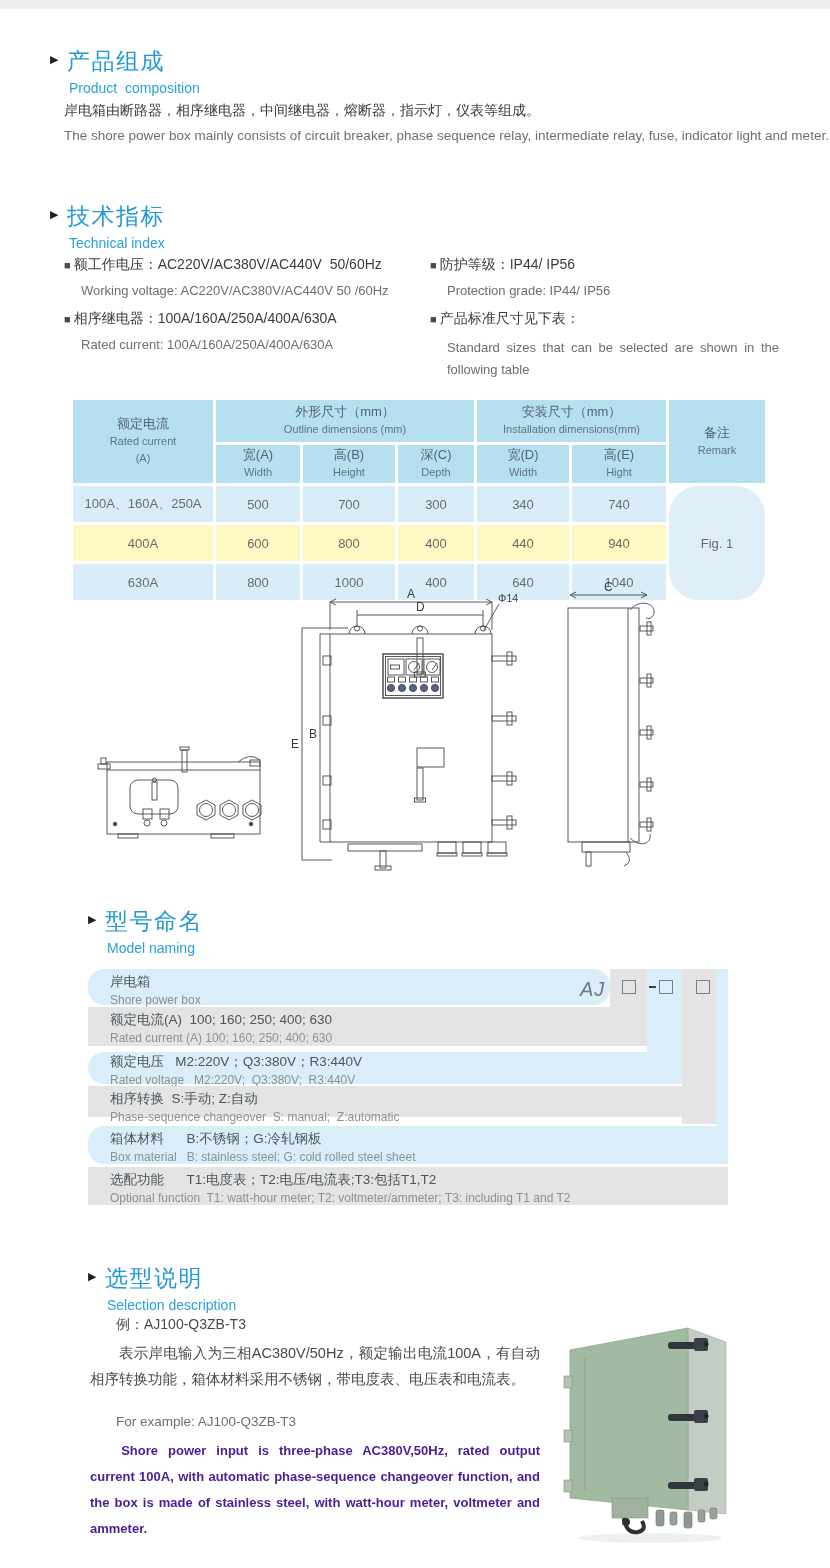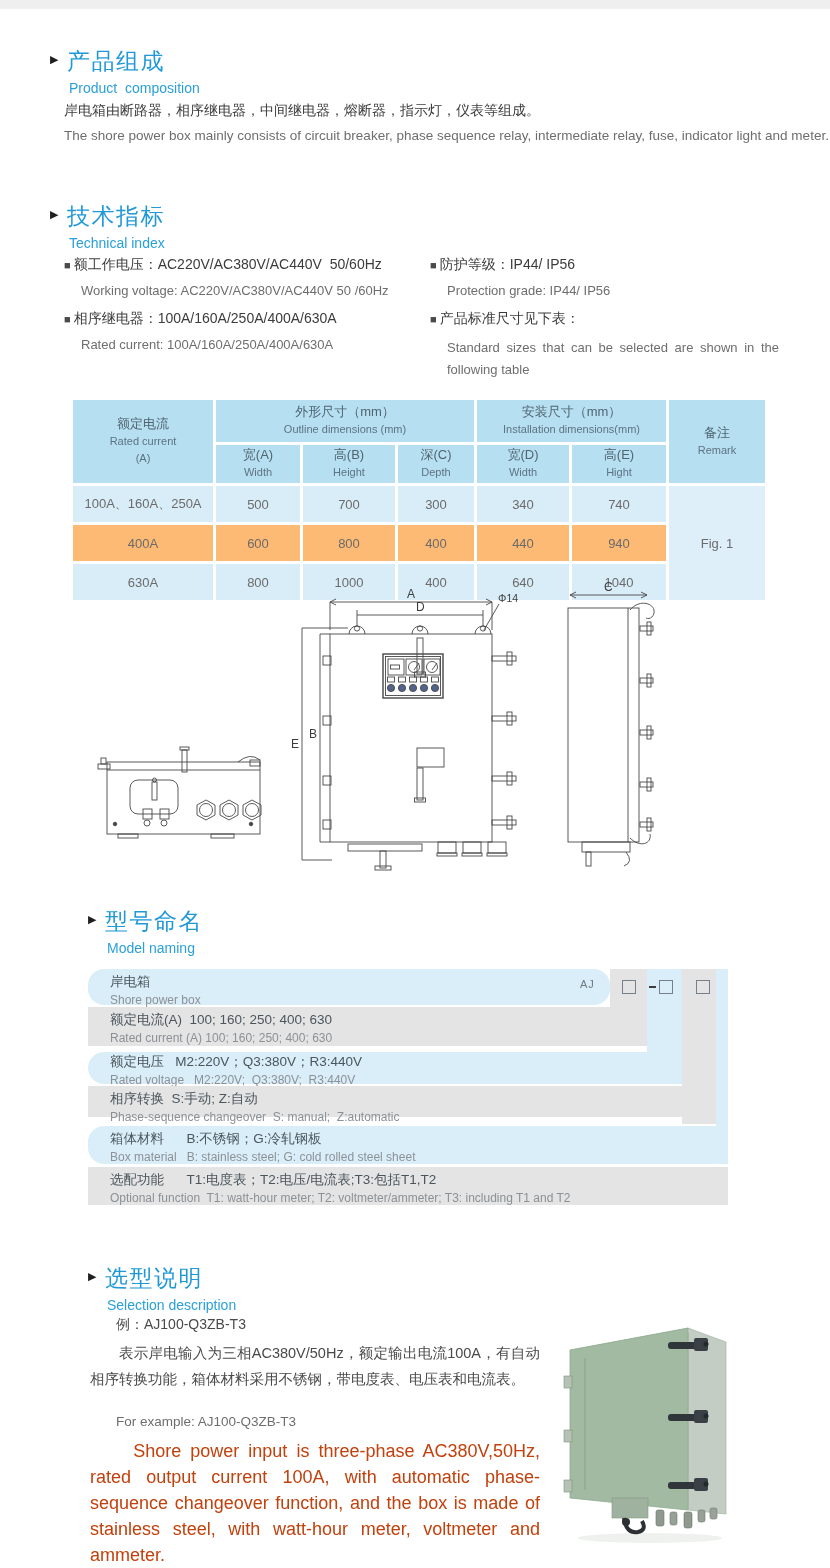--- a/index.html
+++ b/index.html
@@ -25,43 +25,43 @@
 
   
   table.dims{position:absolute;left:70px;top:397px;width:698px;table-layout:fixed;
              border-collapse:separate;border-spacing:3px;}
   table.dims td{text-align:center;vertical-align:middle;}
   td.hd{background:#b7dff2;color:#50656f;font-size:13px;line-height:1.3;}
   td.hd .sub{font-size:11px;color:#5d7380;}
   td.h1{height:40px;}
   td.h2{height:36px;}
   td.bd{height:34px;background:#d9edf8;font-size:13px;color:#6b6b6b;}
-  tr.alt td.bd{background:#fdba74;}
-  td.remark{background:#deeff9;font-size:13px;color:#6b6b6b;}
+  tr.alt td.bd{background:#fef9c3;}
+  td.remark{background:#deeff9;font-size:13px;color:#6b6b6b;border-radius:30px;}
 
   
   .model-diagram{position:absolute;left:88px;top:969px;width:642px;height:238px;}
   .mcol{position:absolute;top:0;}
   .mcol.gray{background:#e4e4e4;}
   .mcol.blue{background:#daeef9;}
   .mrow{position:absolute;left:0;box-sizing:border-box;padding:4px 0 0 22px;}
   .mrow.blue{background:#daeef9;border-radius:16px;}
   .mrow.gray{background:#e4e4e4;}
   .mz{font-size:13.5px;color:#4b565c;white-space:pre;}
   .me{font-size:12px;color:#8c9196;margin-top:2px;white-space:pre;}
-  .aj{position:absolute;left:492px;top:9px;font-size:11px;color:#6f7a80;letter-spacing:1px;}
+  .aj{position:absolute;left:492px;top:9px;font-size:20px;color:#6f7a80;letter-spacing:1px;font-style:italic;}
   .cbox{position:absolute;width:12px;height:12px;border:1.5px solid #75808a;background:transparent;}
   .mdash{position:absolute;width:7px;height:2px;background:#3f3f3f;}
 
   
   .sel-line{position:absolute;font-size:14px;color:#4a4a4a;white-space:pre;}
   .sel-line.en{font-size:13.5px;color:#6e6e6e;}
   .para{position:absolute;width:450px;text-align:justify;}
   .para.zh{font-size:14.5px;color:#4a4a4a;line-height:26px;text-indent:2em;}
-  .para.en{font-size:18px;color:#c2410c;line-height:26px;text-indent:2.4em;}
+  .para.en{font-size:13px;color:#4c1d95;line-height:26px;text-indent:2.4em;font-weight:bold;}
 
   
   .lineart{position:absolute;left:80px;top:582px;}
   .photo{position:absolute;left:538px;top:1298px;}
   .dlabel{font-size:12px;fill:#3c3c3c;stroke:none;}
   .dlabel.small{font-size:10.5px;}
 </style>
 </head>
 <body>
 

